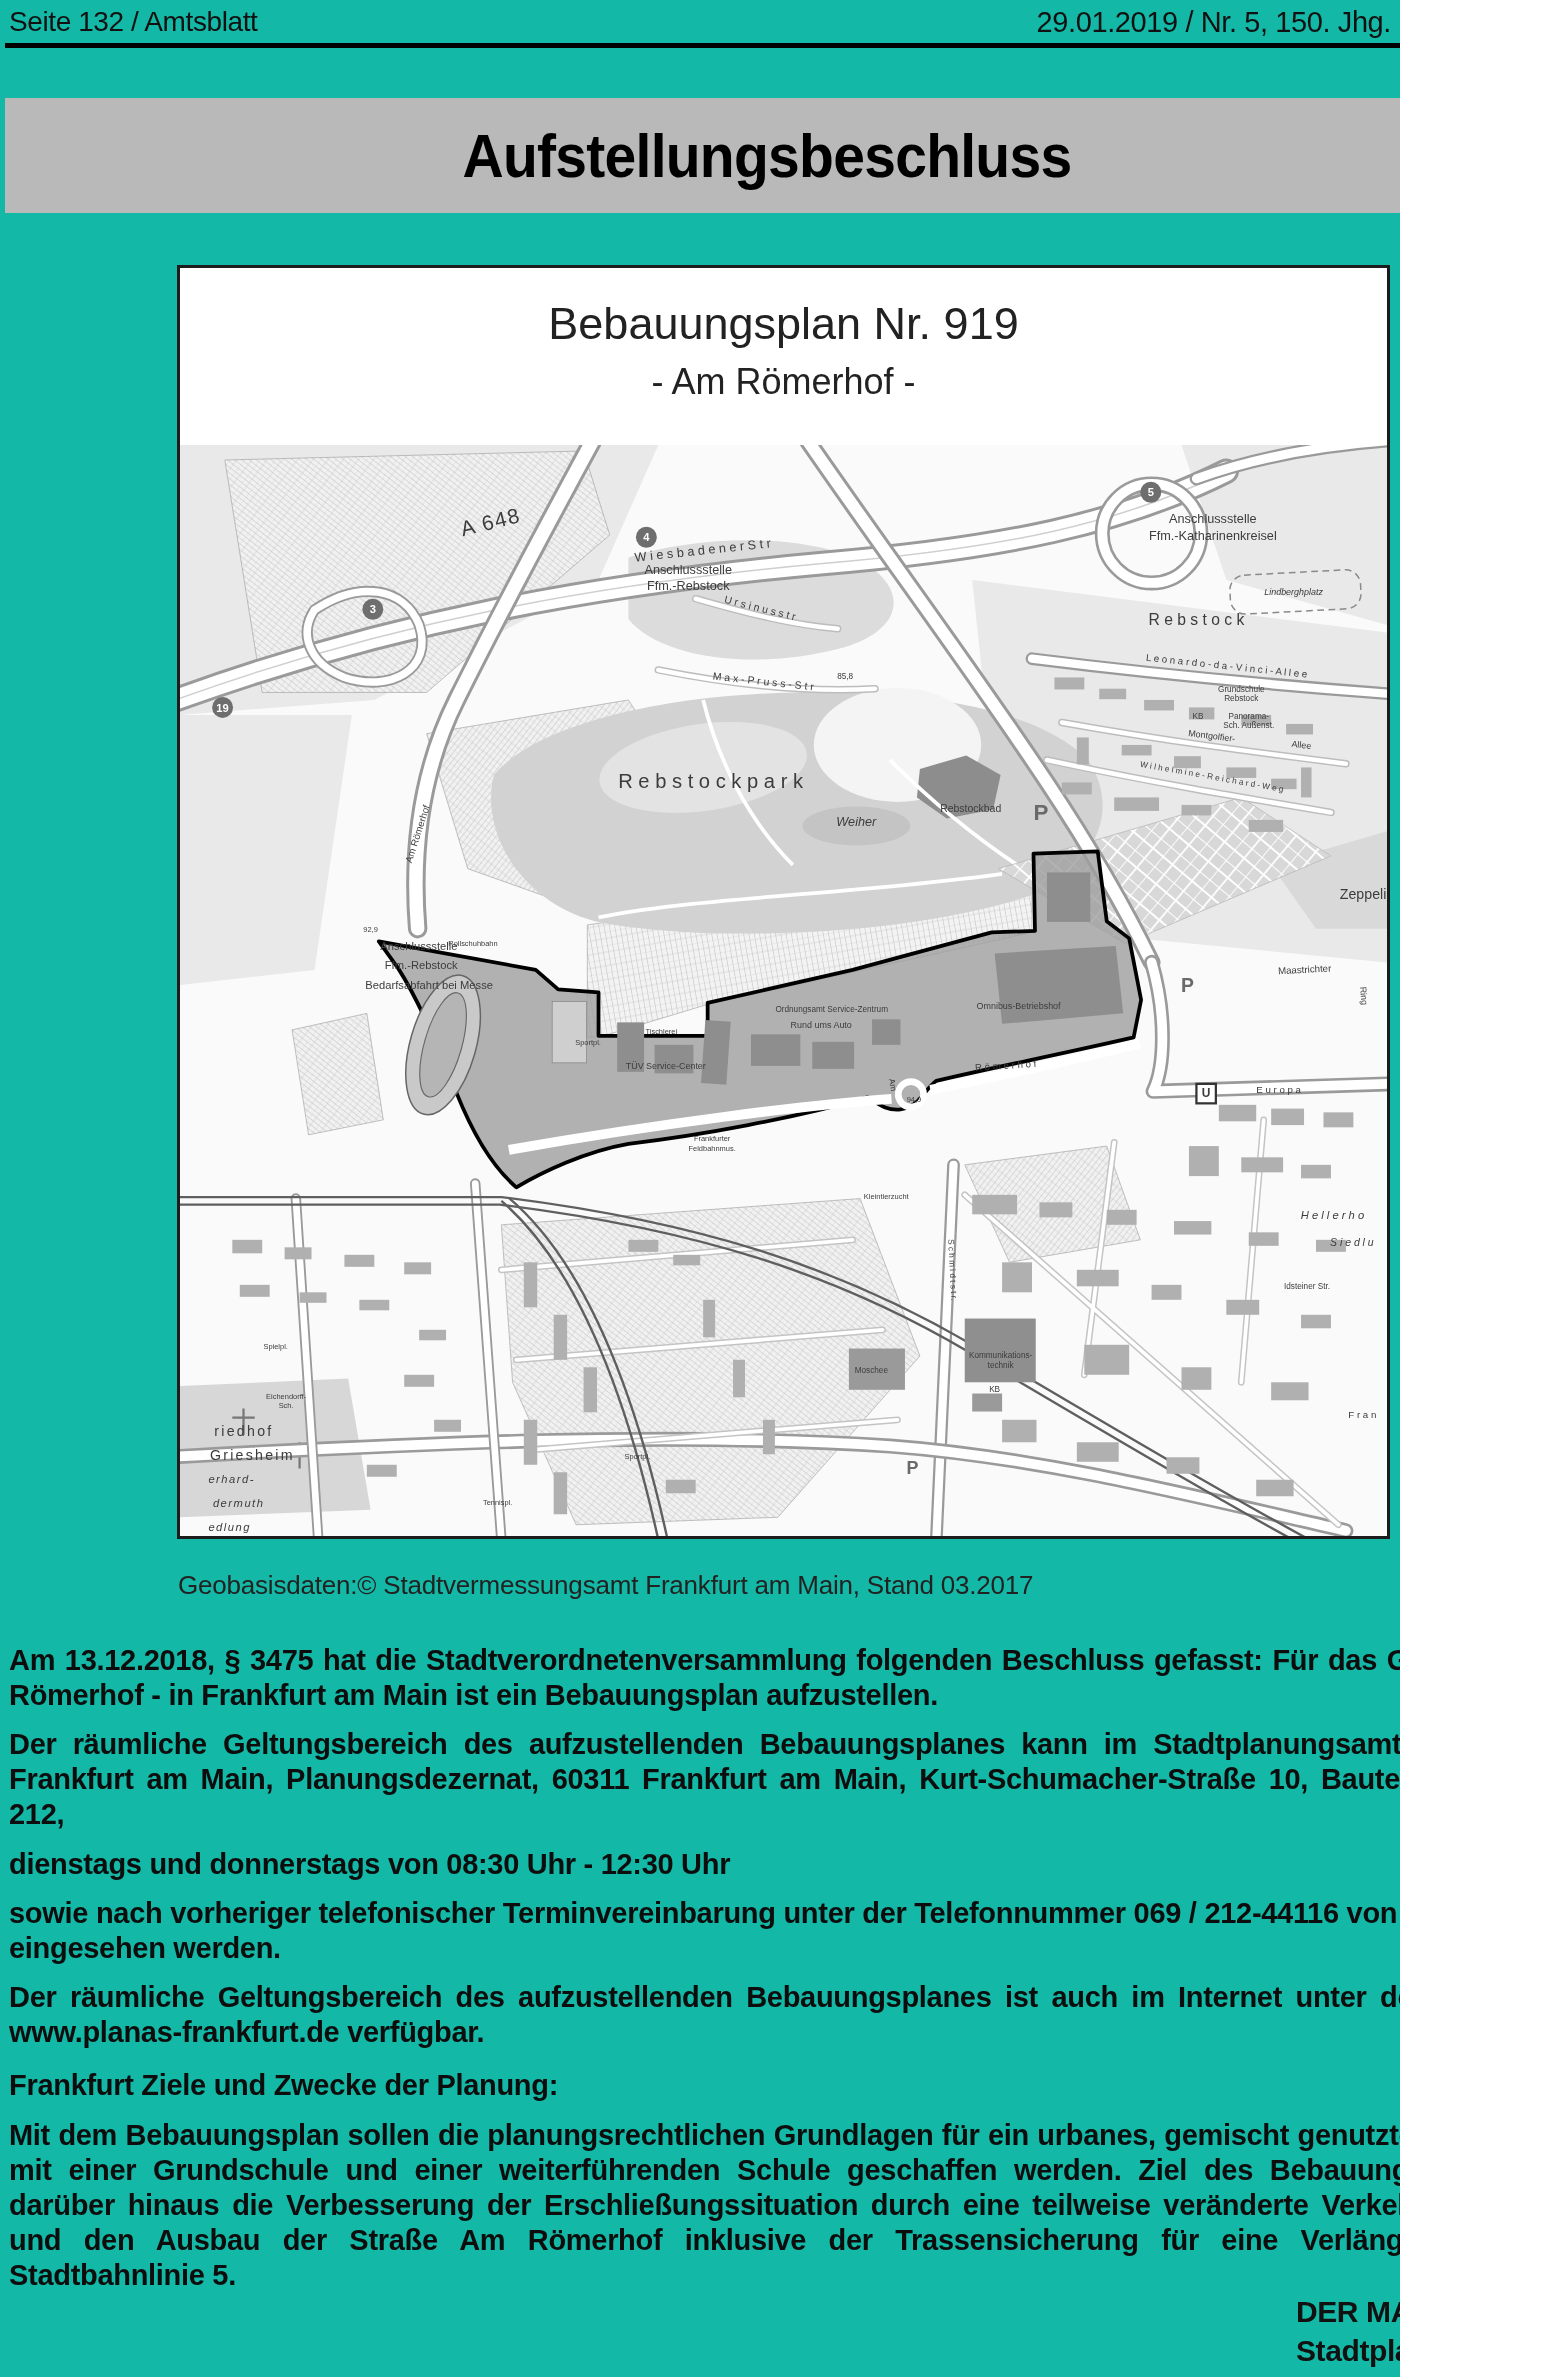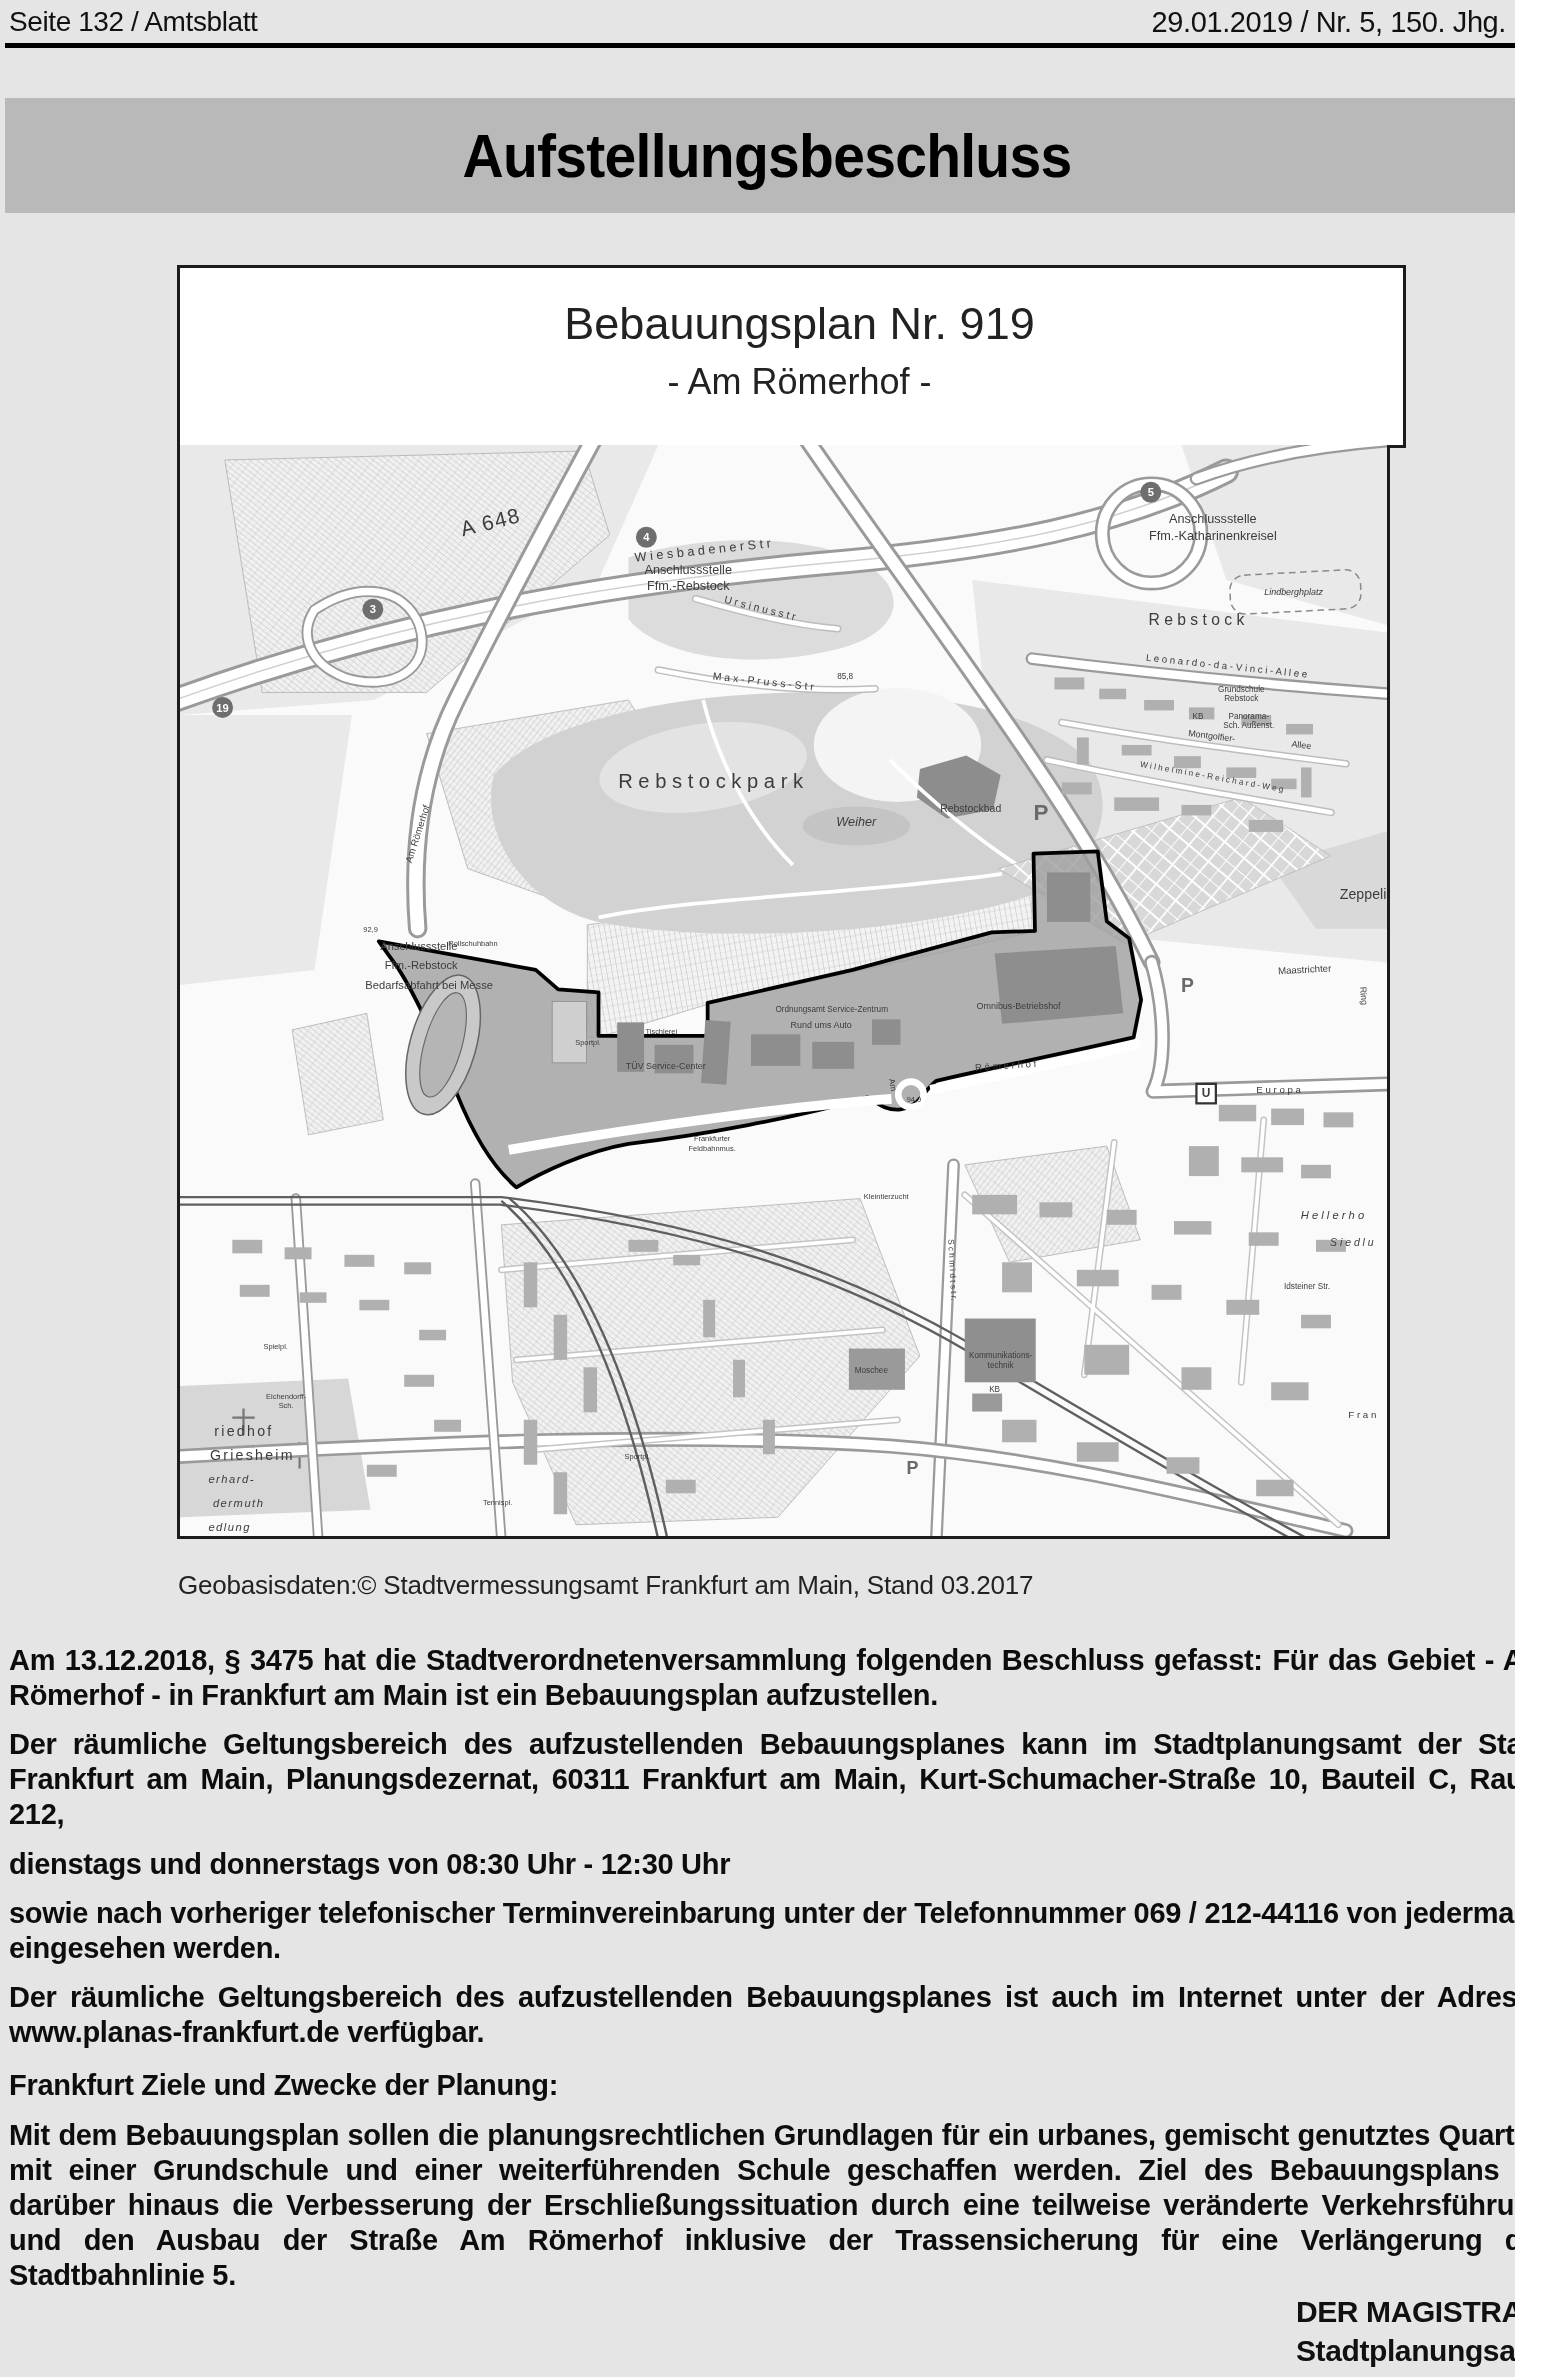--- a/index.html
+++ b/index.html
@@ -1,29 +1,29 @@
 <!DOCTYPE html>
 <html style="font-size:12px"><head>
 <meta charset="utf-8">
 <style>
   html,body{margin:0;padding:0;background:#ffffff;}
-  .page{position:relative;width:1515px;height:2377px;background:#e5e5e5;overflow:hidden;
+  .page{position:relative;width:1400px;height:2377px;background:#14b8a6;overflow:hidden;
         font-family:"Liberation Sans",sans-serif;color:#111;}
   
   .hdr-left{position:absolute;left:9px;top:6px;font-size:28px;letter-spacing:-0.4px;}
   .hdr-right{position:absolute;right:9px;top:6px;font-size:29px;letter-spacing:-0.4px;text-align:right;}
   .hdr-rule{position:absolute;left:5.3px;top:43px;width:1546px;height:4.5px;background:#000;}
   
   .banner{position:absolute;left:5.3px;top:98px;width:1523px;height:115px;background:#b9b9b9;
           display:flex;align-items:center;justify-content:center;}
   .banner span{display:inline-block;font-size:62px;font-weight:bold;letter-spacing:-0.8px;
                transform:scaleX(.92);color:#000;}
   
   .fig-titlebox{position:absolute;left:177px;top:265px;width:1207px;height:177px;
-                background:#fff;border:3.8px solid #1c1c1c;text-align:center;padding-left:16px;}
+                background:#fff;border:3.8px solid #1c1c1c;text-align:center;}
   .fig-t1{margin-top:30px;font-size:45px;font-weight:400;color:#222;letter-spacing:0px;}
   .fig-t2{margin-top:10.5px;font-size:36px;font-weight:400;color:#222;}
   .map-box{position:absolute;left:177px;top:445px;width:1207px;height:1091px;
            border:3.8px solid #1c1c1c;border-top:none;background:#fafafa;overflow:hidden;}
   .map-box svg{display:block;width:100%;height:100%;}
   .fig-caption{position:absolute;left:178px;top:1570px;font-size:26px;color:#222;letter-spacing:-0.2px;}
   
   .article{position:absolute;left:9px;top:1643px;width:1540px;font-size:29px;line-height:35px;
            text-align:justify;letter-spacing:-0.3px;color:#0d0d0d;}
   .article p{margin:0 0 14.3px 0;font-weight:bold;}

